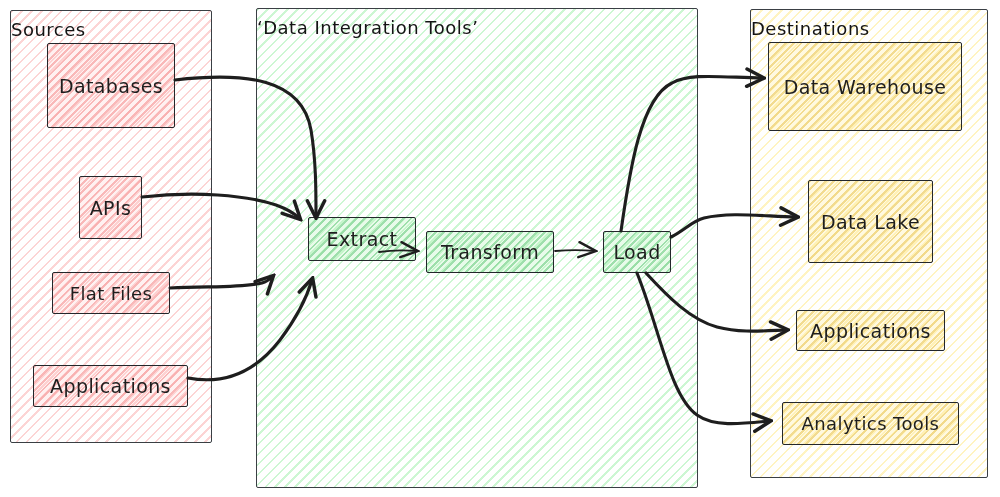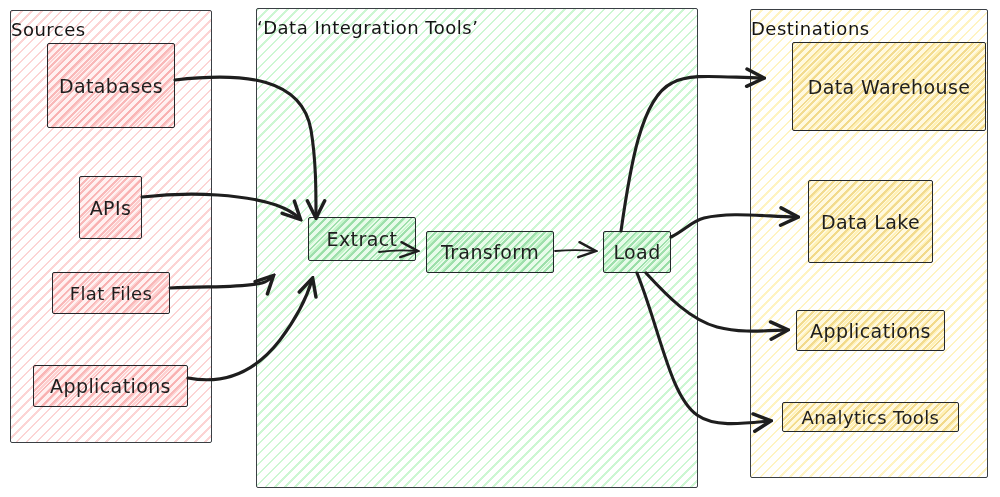--- a/index.html
+++ b/index.html
@@ -57,30 +57,30 @@
   <div class="node hatch-green-box" style="left:426px;top:231px;width:128px;height:42px;">
     <span>Transform</span>
   </div>
   <div class="node hatch-green-box" style="left:603px;top:231px;width:68px;height:42px;">
     <span>Load</span>
   </div>
 
   <div class="panel hatch-yellow-lite" style="left:750px;top:9px;width:238px;height:469px;">
     <div class="panel-title">Destinations</div>
   </div>
-  <div class="node hatch-yellow-box" style="left:792px;top:42px;width:194px;height:89px;">
+  <div class="node hatch-yellow-box" style="left:768px;top:42px;width:194px;height:89px;">
     <span>Data Warehouse</span>
   </div>
   <div class="node hatch-yellow-box" style="left:808px;top:180px;width:125px;height:83px;">
     <span>Data Lake</span>
   </div>
   <div class="node hatch-yellow-box" style="left:796px;top:310px;width:149px;height:41px;">
     <span>Applications</span>
   </div>
-  <div class="node small hatch-yellow-box" style="left:782px;top:402px;width:177px;height:30px;">
+  <div class="node small hatch-yellow-box" style="left:782px;top:402px;width:177px;height:43px;">
     <span>Analytics Tools</span>
   </div>
 
   <svg id="connectors" width="1000" height="497" viewBox="0 0 1000 497">
     <defs>
       <marker id="mh" viewBox="0 0 10 10" refX="8" refY="5" markerWidth="7" markerHeight="7" orient="auto-start-reverse" markerUnits="strokeWidth">
         <path d="M1,1 L9,5 L1,9" fill="none" stroke="#1e1e1e" stroke-width="1.6" stroke-linecap="round"></path>
       </marker>
       <marker id="mt" viewBox="0 0 10 10" refX="8.5" refY="5" markerWidth="12" markerHeight="12" orient="auto-start-reverse" markerUnits="strokeWidth">
         <path d="M1,1.5 L9,5 L1,8.5" fill="none" stroke="#1e1e1e" stroke-width="1.1" stroke-linecap="round"></path>

